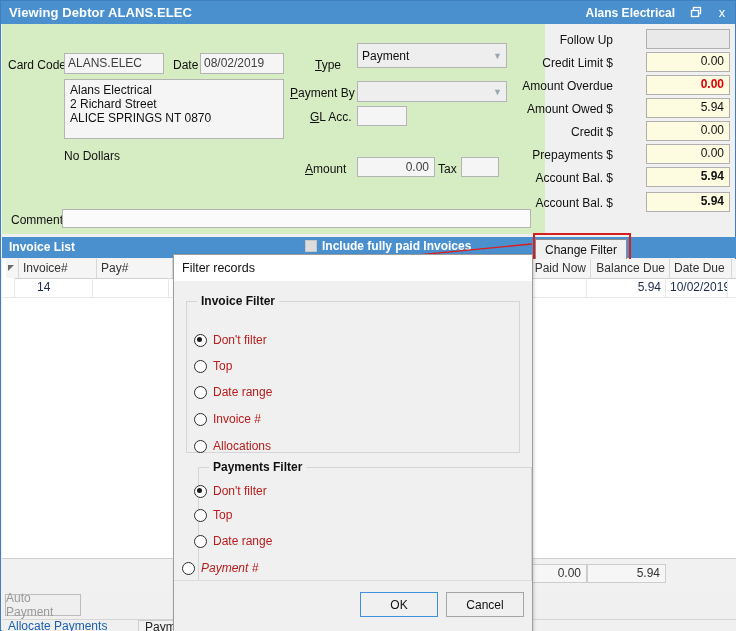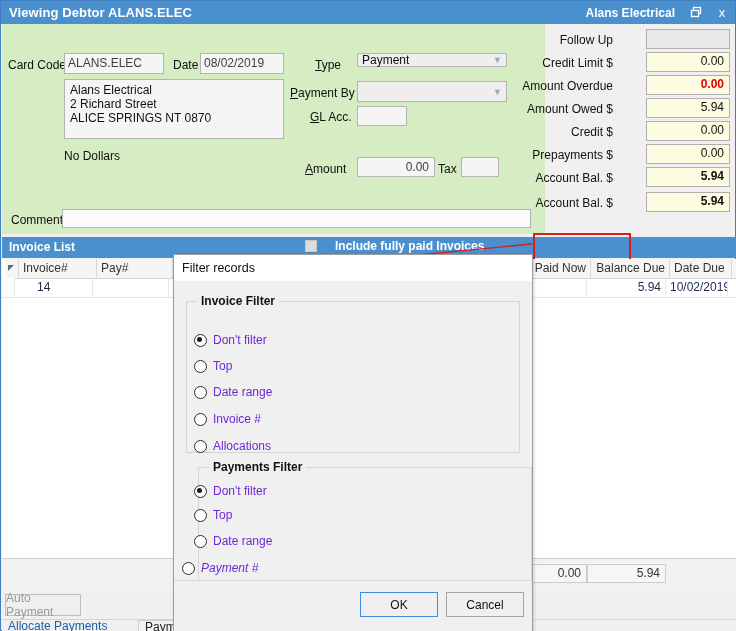--- a/index.html
+++ b/index.html
@@ -161,21 +161,21 @@
   }
   .bluebar .bb-title {
     position: absolute;
     left: 7px; top: 3px;
   }
   .bluebar .bb-check {
     position: absolute;
     left: 303px; top: 2px;
     display: flex;
     align-items: center;
-    gap: 18px;
+    gap: 5px;
   }
   .chkbox {
     width: 12px; height: 12px;
     background: #dcdcdc;
     border: 1px solid #c7c7c7;
     box-sizing: border-box;
     display: inline-block;
   }
   .chg-filter-wrap {
     position: absolute;
@@ -389,21 +389,21 @@
     font-weight: bold;
     font-size: 12px;
     color: #111;
   }
   .radio-row {
     position: absolute;
     display: flex;
     align-items: center;
     gap: 6px;
     font-size: 12px;
-    color: #6d28d9;
+    color: #b91c1c;
     white-space: nowrap;
   }
   .radio {
     width: 13px; height: 13px;
     border: 1.6px solid #2c2c2c;
     border-radius: 50%;
     box-sizing: border-box;
     background: #ffffff;
     position: relative;
     flex: none;
@@ -463,21 +463,21 @@
     <span class="lbl" style="left:171px; top:34px;">Date</span>
     <div class="fld" style="left:198px; top:29px; width:84px; height:21px;">08/02/2019</div>
 
     <div class="addrbox" style="left:62px; top:55px; width:220px; height:60px;">Alans Electrical
 2 Richard Street
 ALICE SPRINGS NT 0870</div>
 
     <span class="lbl" style="left:62px; top:125px;">No Dollars</span>
 
     <span class="lbl" style="left:313px; top:34px;"><u>T</u>ype</span>
-    <div class="combo" style="left:355px; top:29px; width:150px; height:14px;">
+    <div class="combo" style="left:355px; top:19px; width:150px; height:25px;">
       <span class="cval">Payment</span>
       <span class="carrow">▼</span>
     </div>
 
     <span class="lbl" style="left:288px; top:62px;"><u>P</u>ayment By</span>
     <div class="combo" style="left:355px; top:57px; width:150px; height:21px;">
       <span class="cval"></span>
       <span class="carrow">▼</span>
     </div>
 
@@ -522,20 +522,21 @@
   </div>
 
   <div class="bluebar">
     <span class="bb-title">Invoice List</span>
     <span class="bb-check">
       <span class="chkbox"></span>
       <span>Include fully paid Invoices</span>
     </span>
     <span class="chg-filter-wrap"></span>
   </div>
+  <div class="chg-filter">Change Filter</div>
 
   <div class="grid">
     <div class="grid-head">
       <div class="rowmark">
         <span class="sortglyph"></span>
       </div>
       <div class="gh" style="left:13px; width:78px;">Invoice#</div>
       <div class="gh" style="left:91px; width:76px;">Pay#</div>
       <div class="gh" style="left:167px; width:357px;">D</div>
       <div class="gh r" style="left:524px; width:61px;">Paid Now</div>

